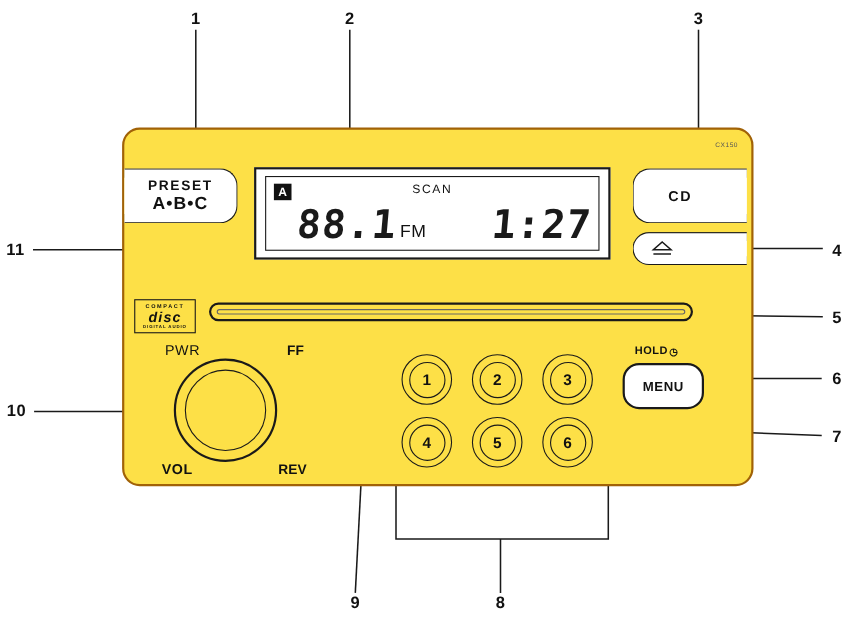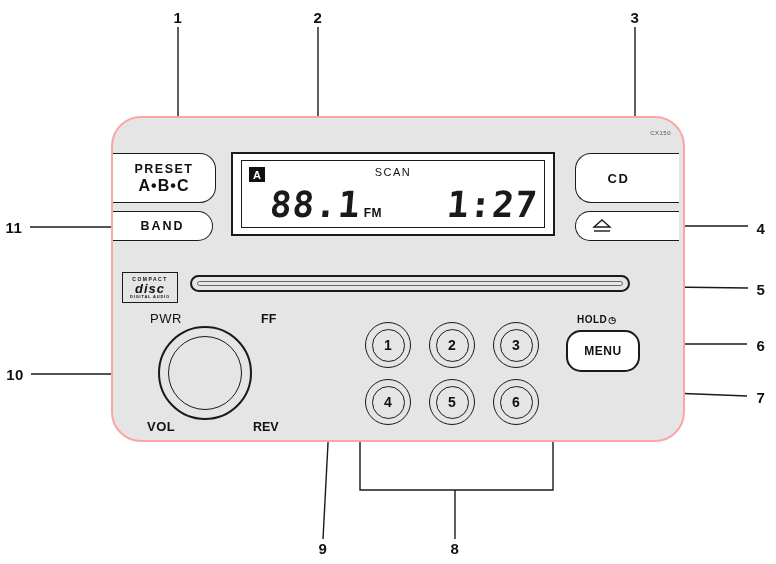--- a/index.html
+++ b/index.html
@@ -8,21 +8,21 @@
     font-family:"Liberation Sans", sans-serif;color:#111;overflow:hidden;
   }
   .lines{position:absolute;left:0;top:0;width:776px;height:564px;pointer-events:none;}
   .lines line,.lines polyline{stroke:#1a1a1a;stroke-width:1.4;fill:none;}
   .callout{
     position:absolute;transform:translate(-50%,-50%);
     font-size:15px;font-weight:600;letter-spacing:.5px;white-space:nowrap;
   }
   .unit{
     position:absolute;left:111px;top:116px;width:570px;height:322px;
-    border:2px solid #fca5a5;border-radius:30px;background:#e5e5e5;
+    border:2px solid #a16207;border-radius:16px;background:#fde047;
   }
   .unit *{box-sizing:border-box;}
   .model{position:absolute;right:12px;top:12px;font-size:6px;color:#555;letter-spacing:.5px;}
 
   .tab{position:absolute;border:1.5px solid #1a1a1a;background:#fff;}
   .tab.left{border-left:none;border-radius:0 16px 16px 0;}
   .tab.right{border-right:none;border-radius:16px 0 0 16px;}
   .preset-tab{left:0;top:35px;width:103px;height:50px;display:flex;flex-direction:column;align-items:center;justify-content:center;}
   .preset-tab .l1{font-size:12.5px;font-weight:600;letter-spacing:1.5px;}
   .preset-tab .l2{font-size:16px;font-weight:600;letter-spacing:1px;margin-top:1px;}
@@ -33,21 +33,21 @@
   .eject-tab{left:462px;top:93px;width:104px;height:30px;display:flex;align-items:center;padding-left:16px;}
 
   .display{position:absolute;left:118px;top:34px;width:324px;height:84px;border:2px solid #1a1a1a;background:#fff;}
   .display-inner{position:absolute;left:8px;top:6px;width:304px;height:68px;border:1.5px solid #1a1a1a;}
   .bank-badge{position:absolute;left:7px;top:6px;width:16px;height:15px;background:#111;color:#fff;
     font-size:11px;font-weight:700;display:flex;align-items:center;justify-content:center;}
   .scan{position:absolute;left:0;right:0;top:5px;text-align:center;font-size:11px;letter-spacing:1.5px;font-weight:500;}
   .seg{font-family:"DejaVu Sans Mono", monospace;font-weight:700;font-size:36px;line-height:1;
     transform:skewX(-5deg);letter-spacing:1px;color:#1a1a1a;}
   .freq-wrap{position:absolute;left:28px;bottom:4px;display:flex;align-items:flex-end;}
-  .freq-unit{font-size:12px;font-weight:700;margin-left:3px;padding-bottom:3px;letter-spacing:.5px;}
+  .freq-unit{font-size:16px;font-weight:400;margin-left:3px;padding-bottom:3px;letter-spacing:.5px;}
   .time{position:absolute;right:6px;bottom:4px;}
 
   .slot{position:absolute;left:77px;top:157px;width:440px;height:17px;border:2px solid #1a1a1a;border-radius:9px;}
   .slot-inner{position:absolute;left:5px;right:5px;top:4px;bottom:4px;border:1px solid #666;border-radius:5px;}
 
   .disc-logo{position:absolute;left:9px;top:154px;width:56px;height:31px;border:1px solid #1a1a1a;
     display:flex;flex-direction:column;align-items:center;justify-content:center;line-height:1;padding:1px 0;}
   .disc-logo .t{font-size:5px;font-weight:700;letter-spacing:1.5px;}
   .disc-logo .m{font-size:13px;font-weight:700;font-style:italic;letter-spacing:1px;margin:0;}
   .disc-logo .b{font-size:4px;font-weight:700;letter-spacing:.8px;}
@@ -112,21 +112,20 @@
 
   <div class="unit">
 
     <div class="model">CX150</div>
 
     <div class="tab left preset-tab">
       <div class="l1">PRESET</div>
       <div class="l2">A•B•C</div>
     </div>
 
-    <div class="tab left band-tab">BAND</div>
 
     <div class="tab right cd-tab">CD</div>
 
     <div class="tab right eject-tab">
       <svg width="20" height="14" viewBox="0 0 20 14" style="stroke:#1a1a1a;stroke-width:1.4;fill:none;">
         <polygon points="10,1 18,8 2,8"></polygon>
         <line x1="2" y1="12" x2="18" y2="12"></line>
       </svg>
     </div>
 

